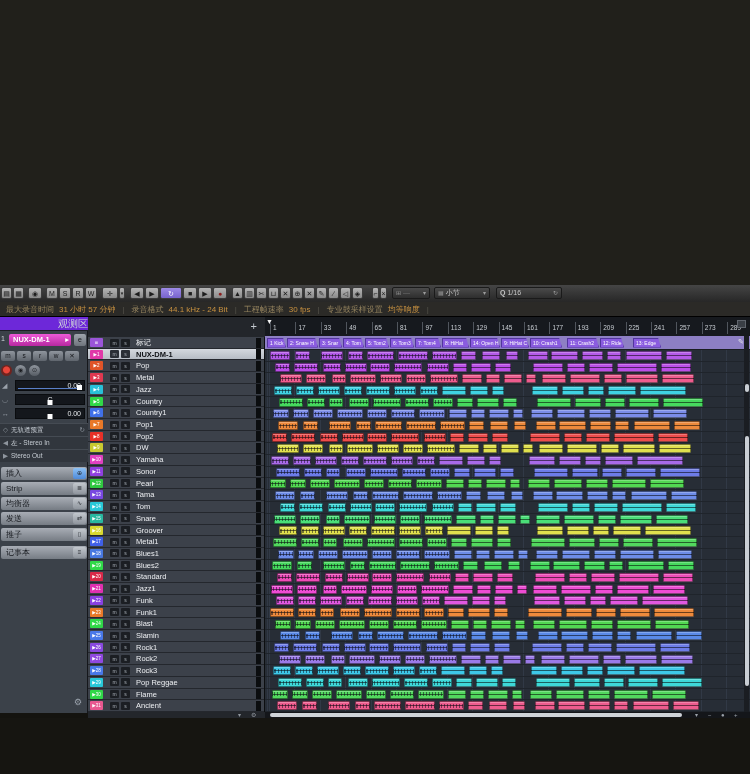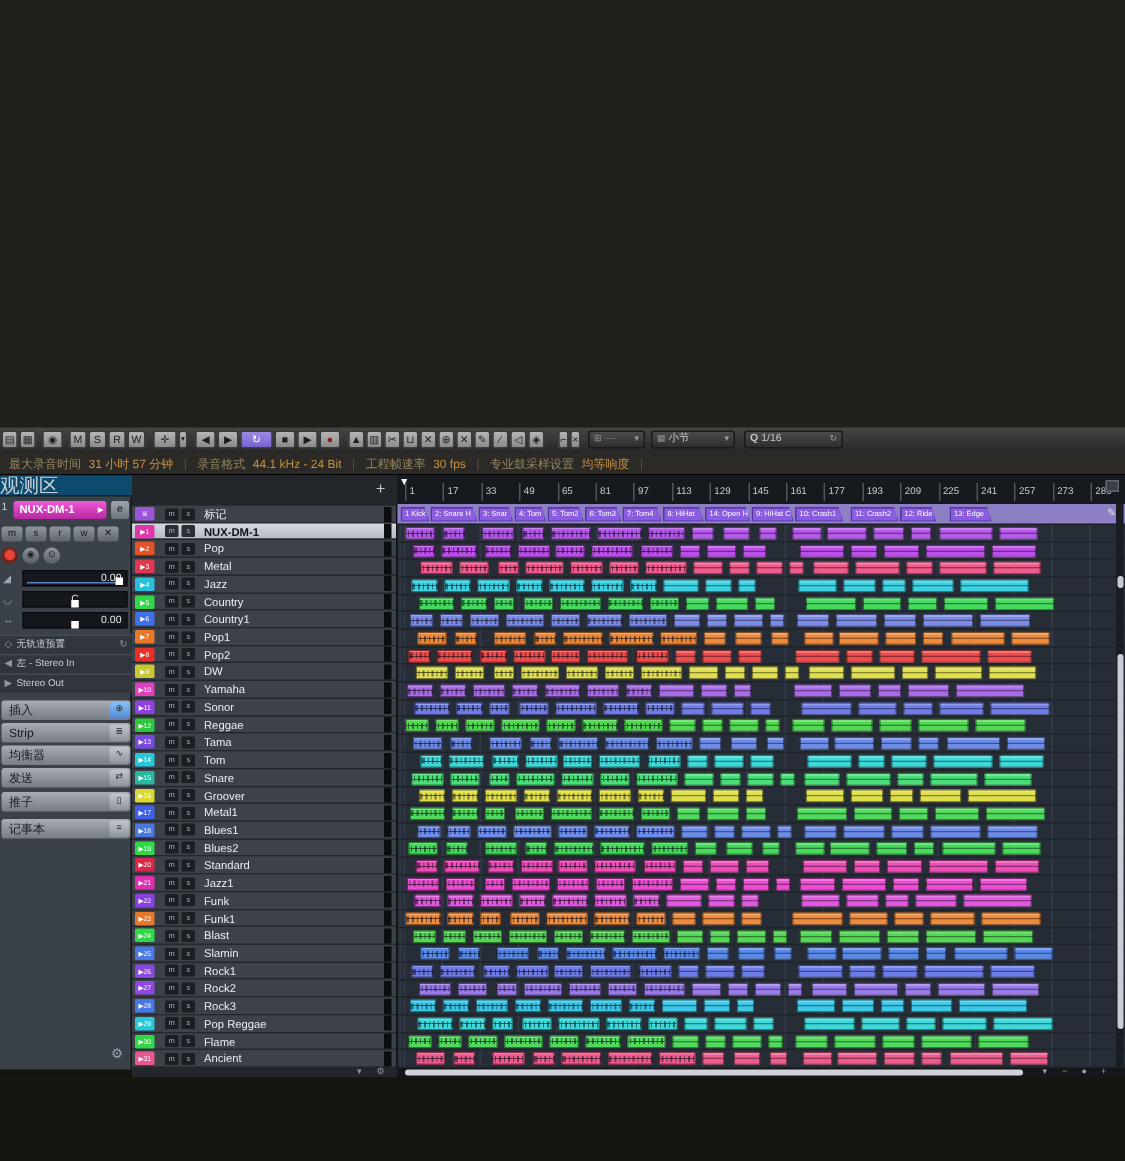--- a/index.html
+++ b/index.html
@@ -30,22 +30,22 @@
   
   .infobar{position:absolute;left:0;top:17px;width:750px;height:15px;background:#2b2a27;
     border-bottom:1px solid #000;display:flex;align-items:center;font-size:8px;padding-left:6px;box-sizing:border-box;}
   .inf-label{color:#97855f;margin-right:5px;}
   .inf-value{color:#c89140;}
   .inf-div{color:#55534c;margin:0 7px;}
   
   .main{position:absolute;left:0;top:32px;width:750px;height:401px;}
   
   .inspector{position:absolute;left:0;top:0;width:88px;height:396px;background:#3b4149;border-right:1px solid #15171b;box-sizing:border-box;}
-  .insp-h{position:absolute;left:0;top:0;width:88px;height:13px;background:#0c4a6e;color:#ccd2d9;
-    font-size:13px;text-align:left;line-height:13px;border-bottom:1px solid #1c1f24;}
+  .insp-h{position:absolute;left:0;top:0;width:88px;height:13px;background:#6d28d9;color:#ccd2d9;
+    font-size:10px;text-align:right;line-height:13px;border-bottom:1px solid #1c1f24;}
   .insp-namerow{position:absolute;left:0;top:16px;width:88px;height:15px;}
   .tnum{position:absolute;left:1px;top:2px;color:#cfd4da;font-size:7px;}
   .tname{position:absolute;left:9px;top:1px;width:62px;height:12px;border-radius:2px;
     background:linear-gradient(#ee5ad8,#b728a0);color:#fff;font-size:7.5px;font-weight:bold;
     line-height:12px;padding-left:4px;box-sizing:border-box;overflow:hidden;}
   .tname .arr{position:absolute;right:2px;}
   .ebtn{position:absolute;right:2px;top:1px;width:12px;height:12px;border-radius:2px;
     background:linear-gradient(#9fa5ad,#6e747c);color:#16181c;font-size:7px;text-align:center;line-height:12px;}
   .insp-btnrow{position:absolute;left:1px;top:34px;width:86px;height:11px;display:flex;gap:2px;}
   .insp-btnrow .sb{width:14px;height:10px;background:linear-gradient(#8f959d,#5f656d);
@@ -338,21 +338,21 @@
             <div class="badge" style="background: rgb(144, 64, 224);">▶11</div>
             <div class="msbtn" style="left: 22px;">m</div>
             <div class="msbtn" style="left: 33px;">s</div>
             <div class="tl-name">Sonor</div>
             <div class="tmeter"></div>
           </div>
           <div class="trow" style="top: 160.64px;">
             <div class="badge" style="background: rgb(48, 200, 64);">▶12</div>
             <div class="msbtn" style="left: 22px;">m</div>
             <div class="msbtn" style="left: 33px;">s</div>
-            <div class="tl-name">Reggae</div>
+            <div class="tl-name">Pearl</div>
             <div class="tmeter"></div>
           </div>
           <div class="trow" style="top: 172.36px;">
             <div class="badge" style="background: rgb(120, 72, 224);">▶13</div>
             <div class="msbtn" style="left: 22px;">m</div>
             <div class="msbtn" style="left: 33px;">s</div>
             <div class="tl-name">Tama</div>
             <div class="tmeter"></div>
           </div>
           <div class="trow" style="top: 184.08px;">

